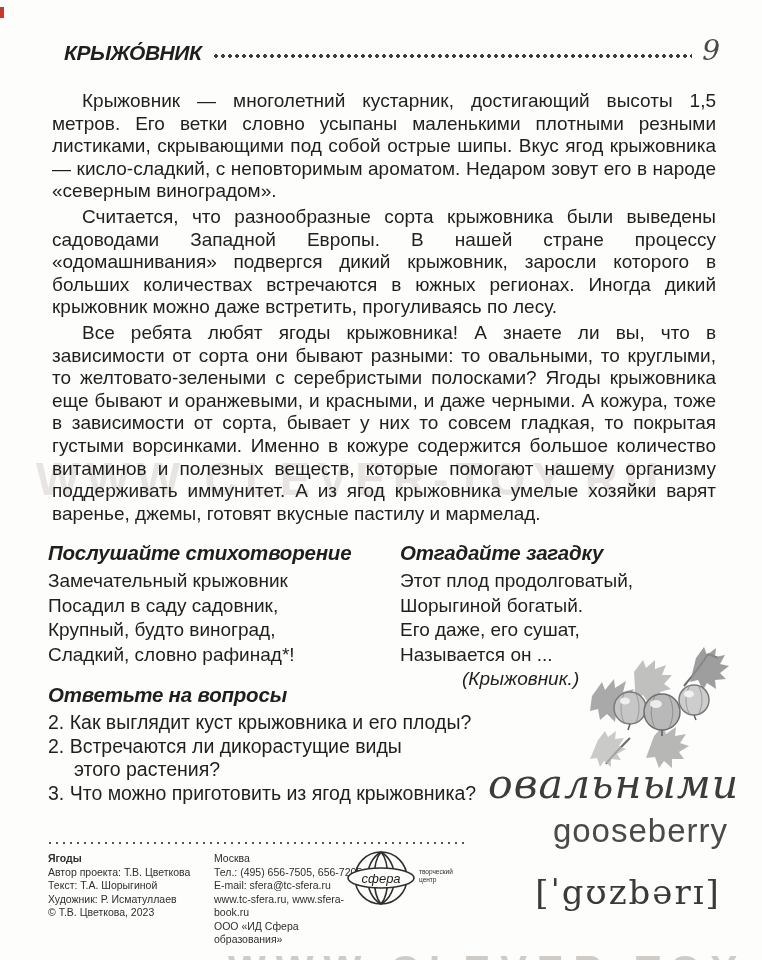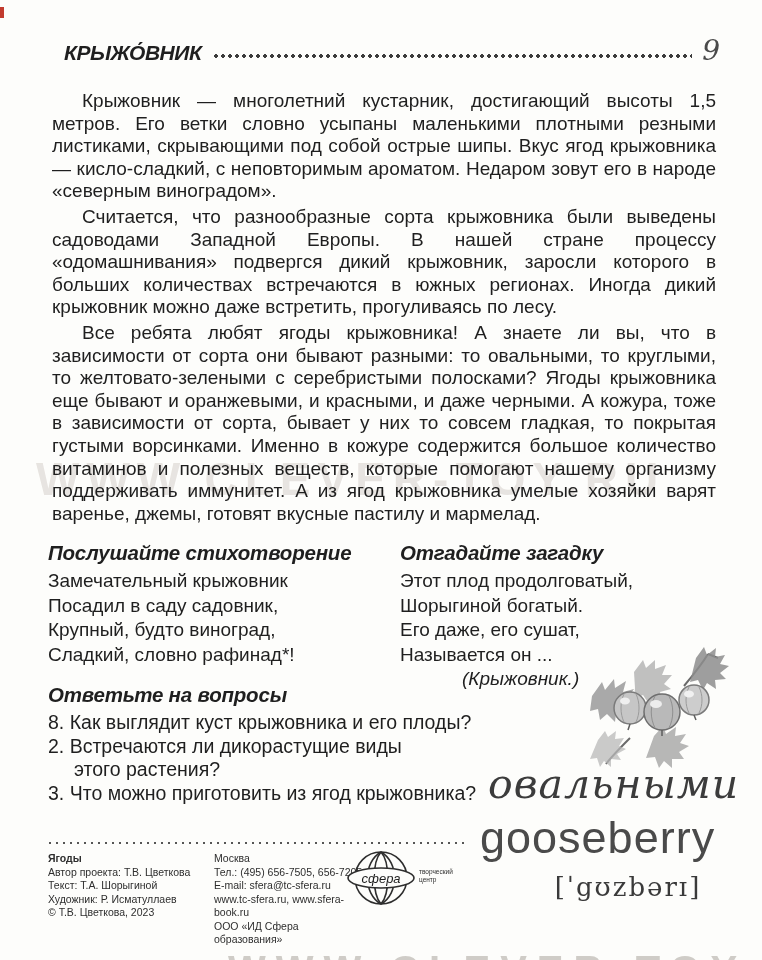--- a/index.html
+++ b/index.html
@@ -81,26 +81,26 @@
   
   .illustration{position:absolute;top:644px;left:568px;width:178px;height:128px;}
   
   .vocab-ru{
     position:absolute;top:760px;left:488px;width:236px;
     font-family:"DejaVu Serif", serif;font-style:italic;
     font-size:41px;color:#3c3c3c;text-align:center;letter-spacing:1px;
   }
   .vocab-en{
     position:absolute;top:812px;left:480px;width:248px;
-    font-size:45px;color:#4a4a4a;text-align:left;letter-spacing:1px;
+    font-size:33px;color:#4a4a4a;text-align:right;letter-spacing:1px;
   }
   .vocab-tr{
     position:absolute;top:872px;left:528px;width:200px;
     font-family:"DejaVu Serif", serif;
-    font-size:26px;color:#3a3a3a;text-align:center;letter-spacing:2px;
+    font-size:34px;color:#3a3a3a;text-align:center;letter-spacing:2px;
   }
   
   .footer-dots{
     position:absolute;top:841px;left:48px;width:418px;height:4px;
     background:radial-gradient(circle at 2px 2px,#555 1.1px,transparent 1.3px);
     background-size:7px 4px;background-repeat:repeat-x;
   }
   .footer-col{
     position:absolute;top:852px;
     font-size:10.5px;line-height:13.5px;color:#2e2e2e;
@@ -147,21 +147,21 @@
     <p class="col-heading">Отгадайте загадку</p>
     <div class="verse-line">Этот плод продолговатый,</div>
     <div class="verse-line">Шорыгиной богатый.</div>
     <div class="verse-line">Его даже, его сушат,</div>
     <div class="verse-line">Называется он ...</div>
     <div class="riddle-answer">(Крыжовник.)</div>
   </div>
 
   <div class="questions">
     <p class="col-heading">Ответьте на вопросы</p>
-    <p class="question">8. Как выглядит куст крыжовника и его плоды?</p>
+    <p class="question">2. Как выглядит куст крыжовника и его плоды?</p>
     <p class="question">2. Встречаются ли дикорастущие виды
 этого растения?</p>
     <p class="question">3. Что можно приготовить из ягод крыжовника?</p>
   </div>
 
   <div class="illustration">
     <svg viewBox="0 0 178 128" width="178" height="128">
 
       <g fill="none" stroke="#6a6a6a" stroke-width="2">
         <path d="M116 42 C126 30 134 20 140 10"></path>

